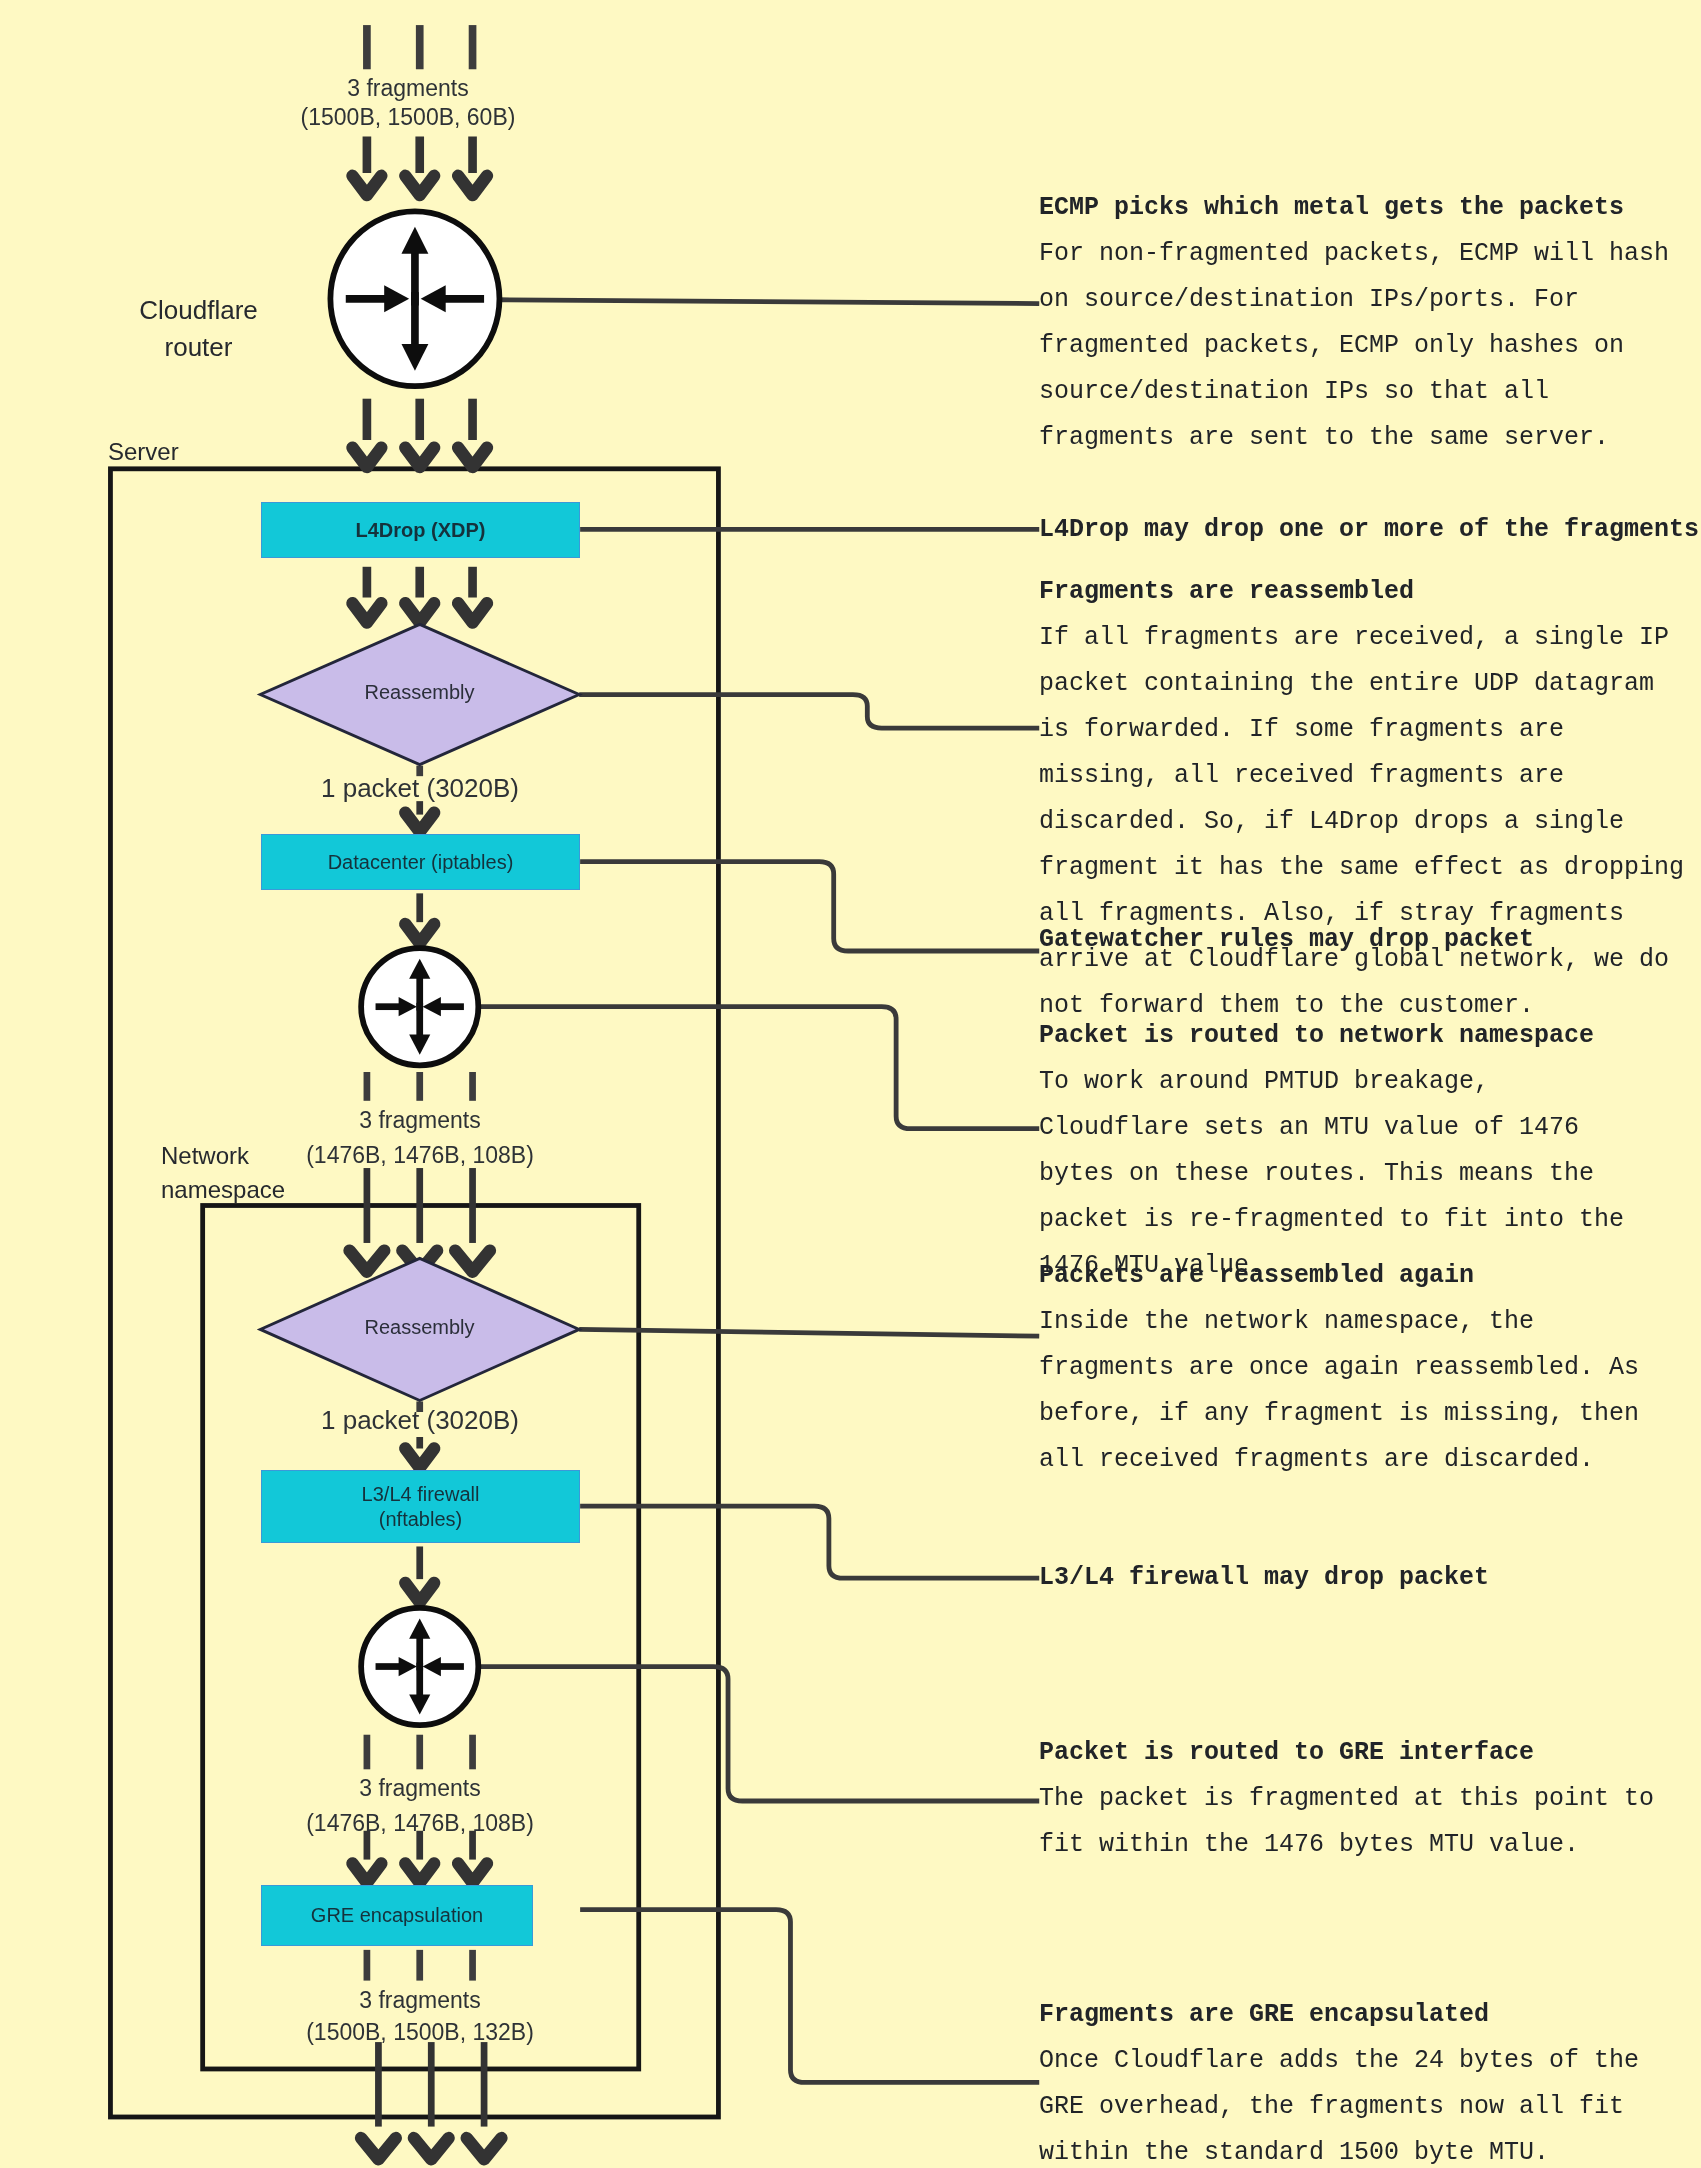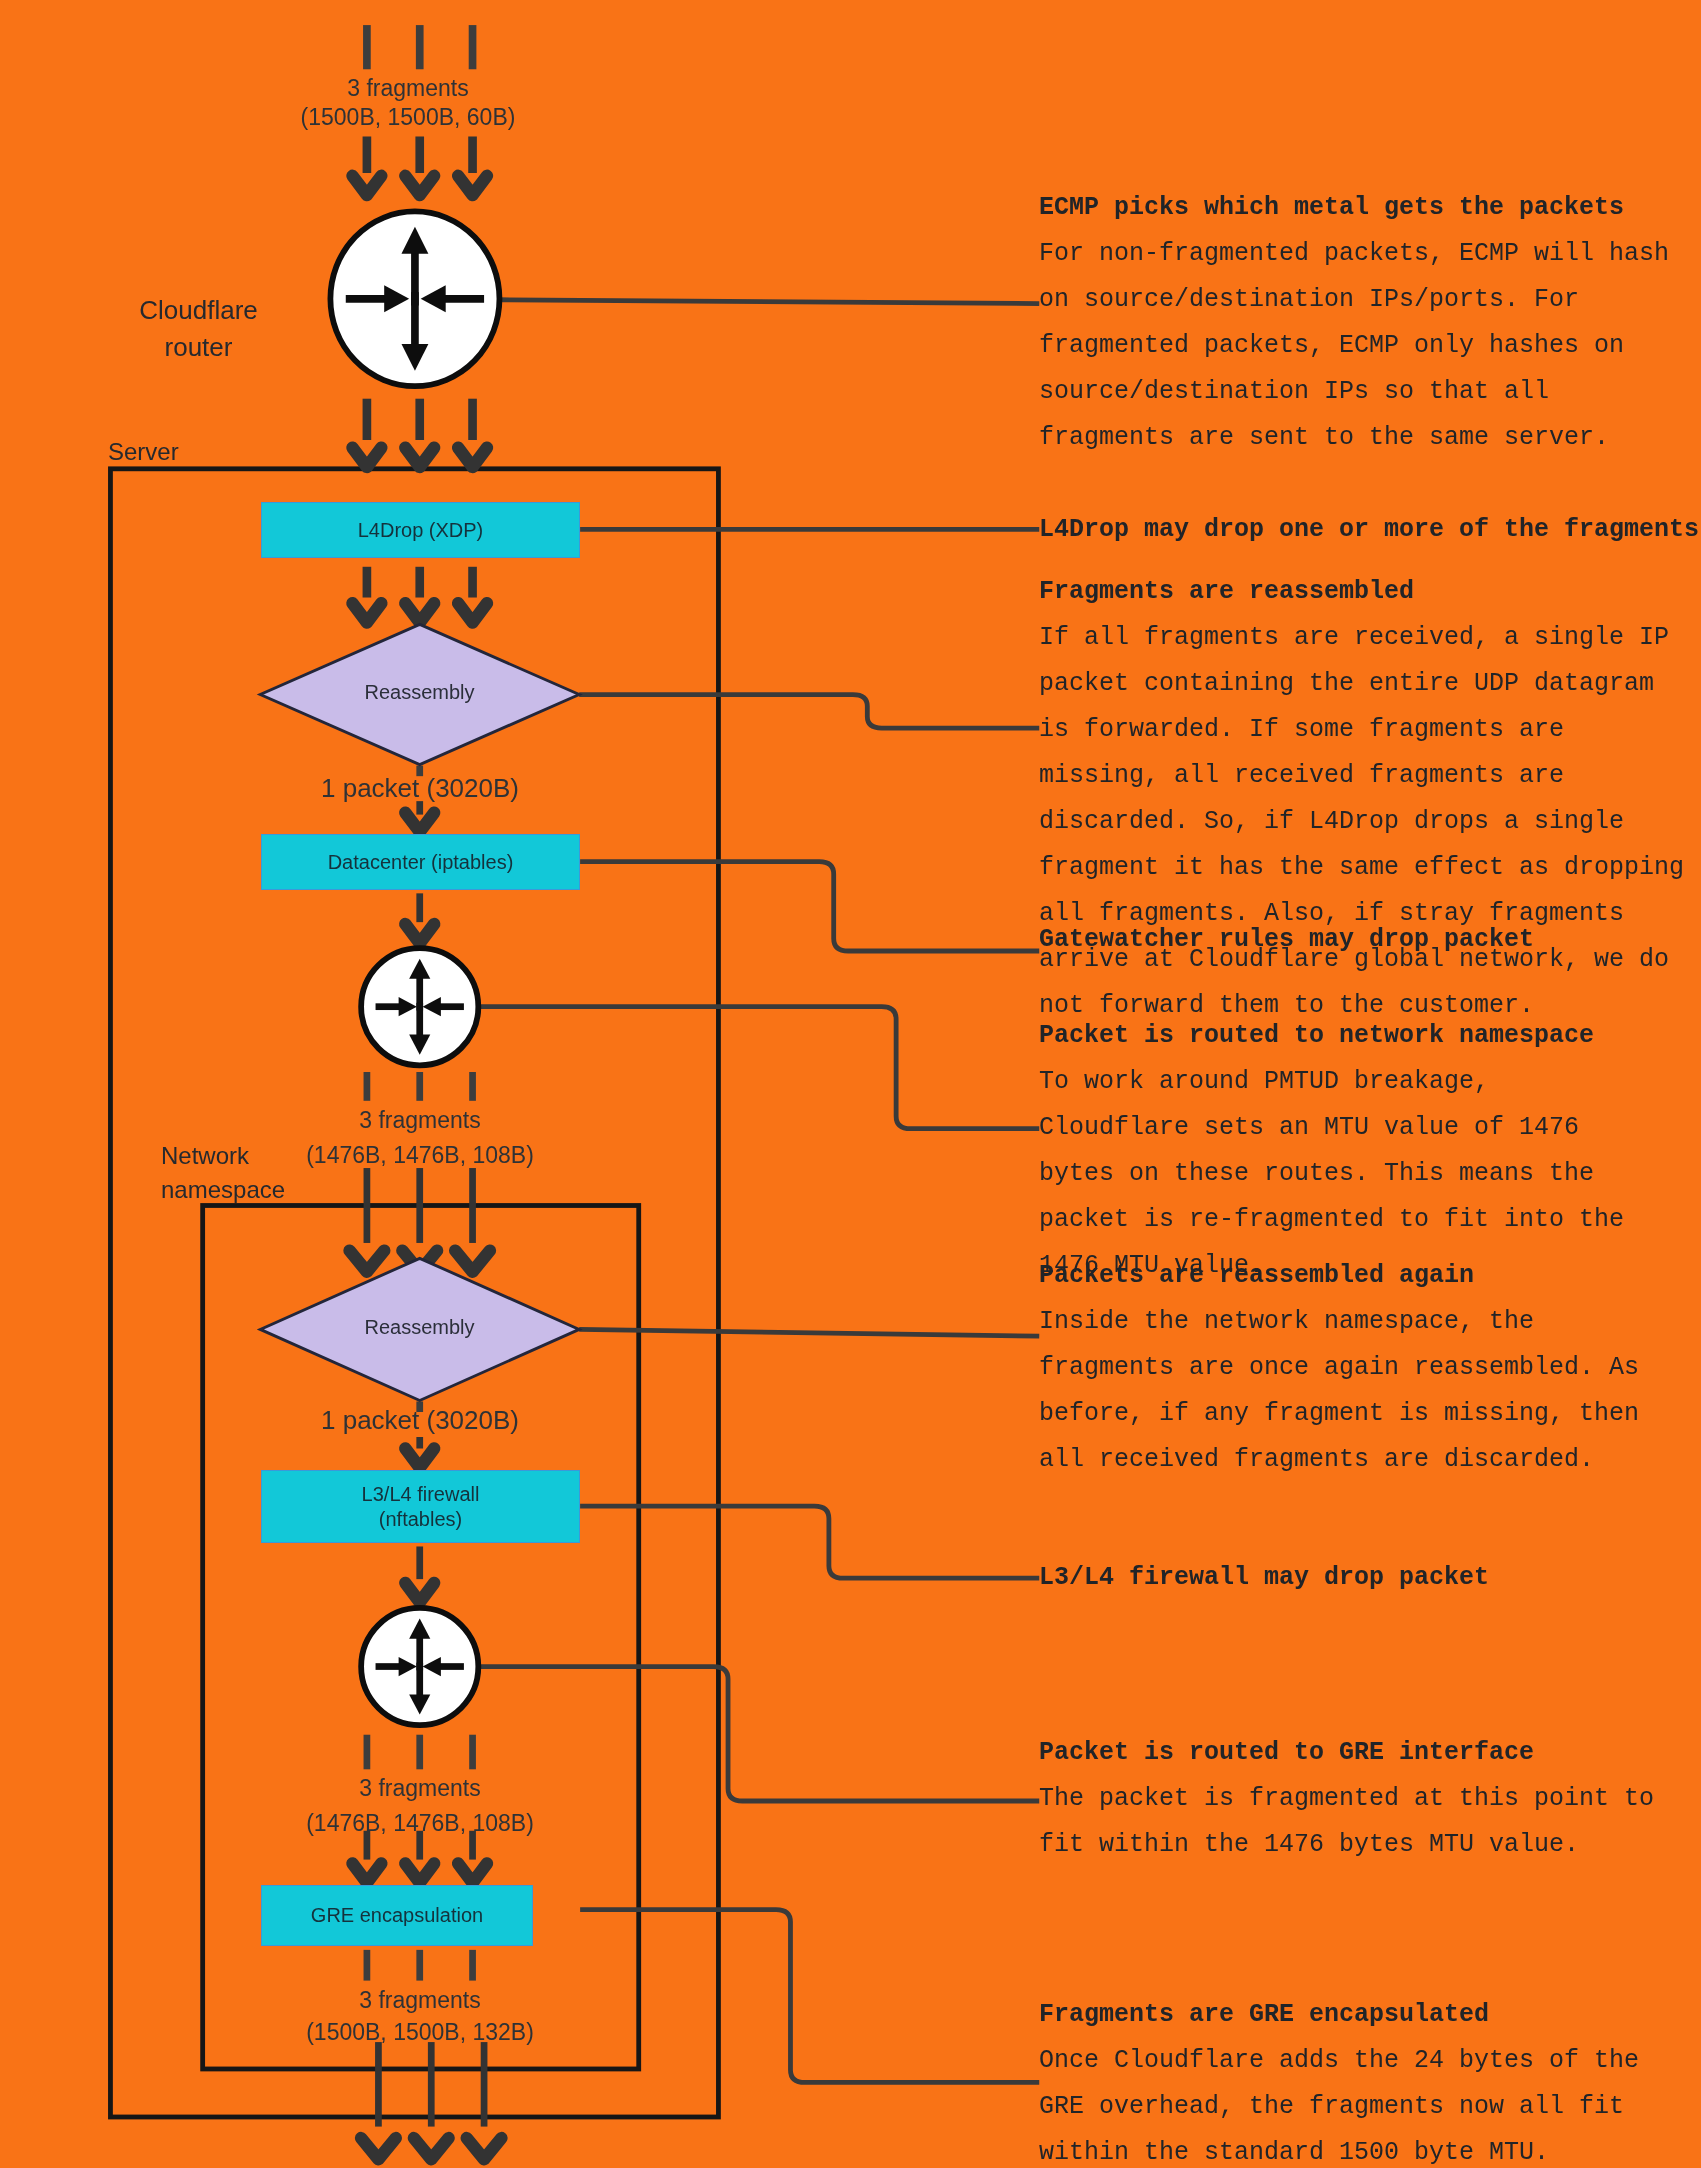--- a/index.html
+++ b/index.html
@@ -1,16 +1,16 @@
 <!DOCTYPE html>
 <html><head>
 <meta charset="utf-8">
 <style>
   html,body{margin:0;padding:0;background:#ffffff;overflow:hidden;}
-  #canvas{position:relative;width:1701px;height:2168px;background:#f97316;
+  #canvas{position:relative;width:1701px;height:2168px;background:#fef9c3;
           font-family:"Liberation Sans","DejaVu Sans",sans-serif;color:#212428;}
   #shapes{position:absolute;left:0;top:0;}
   .node{position:absolute;display:flex;align-items:center;justify-content:center;
         background:#12c8d8;border:1.9px solid #3a99d9;color:#15323c;
         font-size:20px;text-align:center;line-height:25px;box-sizing:border-box;}
   .dlabel{position:absolute;text-align:center;font-size:20px;color:#2b2f3a;}
   .flow{position:absolute;text-align:center;font-size:23px;color:#2e3236;}
   .packet{position:absolute;text-align:center;font-size:26px;color:#2e3236;}
   .sidelabel{position:absolute;font-size:26px;color:#26292e;}
   .boxlabel{position:absolute;font-size:24px;color:#26292e;}
@@ -203,21 +203,21 @@
 <div class="flow" style="left:216px;top:75px;width:384px;">3 fragments</div>
 <div class="flow" style="left:216px;top:104px;width:384px;">(1500B, 1500B, 60B)</div>
 
 <div class="sidelabel" style="left:112px;top:292px;width:173px;text-align:center;line-height:37px;">
   <div>Cloudflare</div>
   <div>router</div>
 </div>
 
 <div class="boxlabel" style="left:108px;top:438px;">Server</div>
 
-<div class="node" style="left:261px;top:502px;width:319px;height:56px;">
+<div class="node" style="left:261px;top:502px;width:319px;height:56px;font-weight:bold;">
   <span>L4Drop (XDP)</span>
 </div>
 
 <div class="dlabel" style="left:260px;top:681px;width:319px;">Reassembly</div>
 
 <div class="packet" style="left:228px;top:773px;width:384px;">1 packet (3020B)</div>
 
 <div class="node" style="left:261px;top:834px;width:319px;height:56px;">
   <span>Datacenter (iptables)</span>
 </div>

